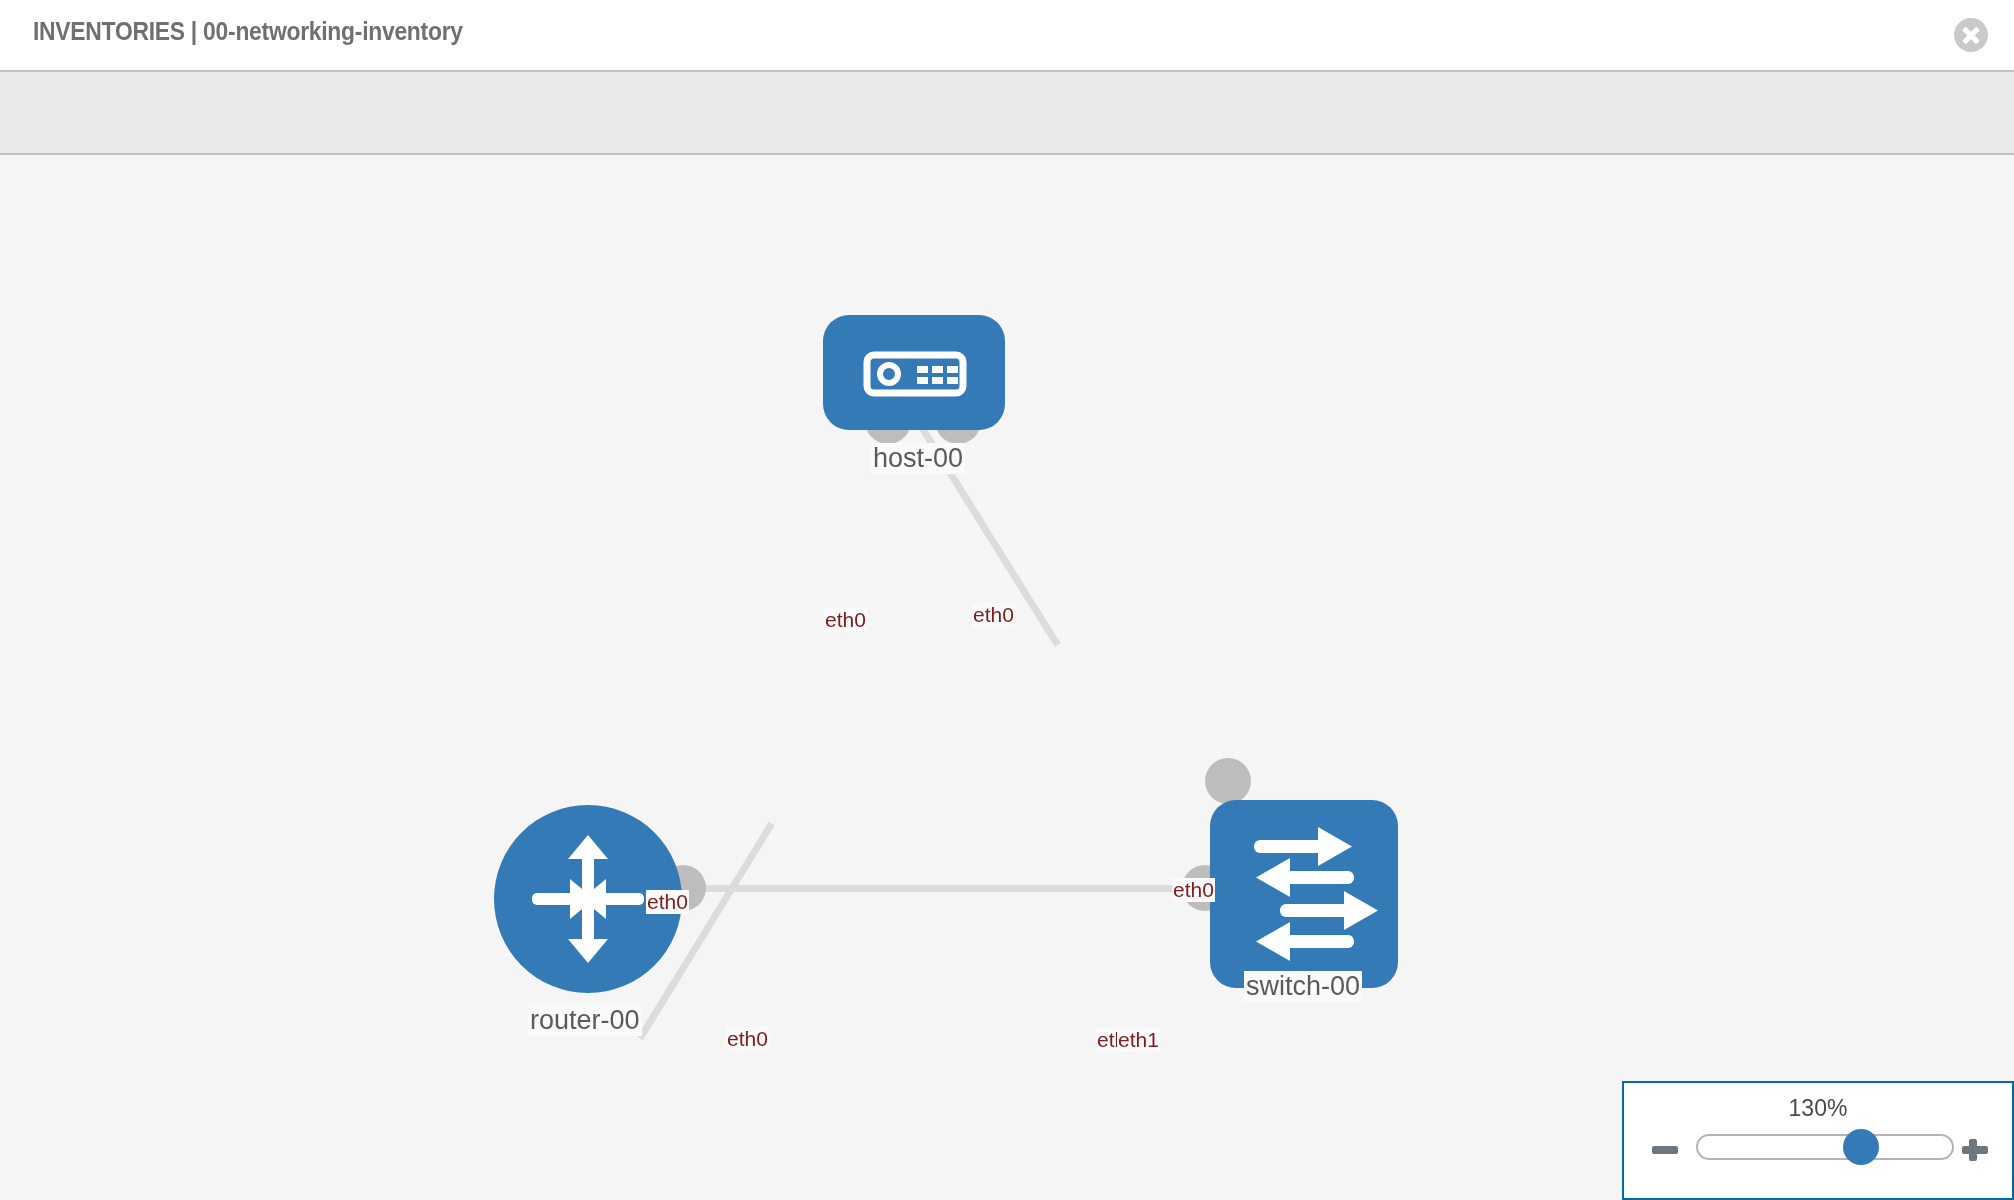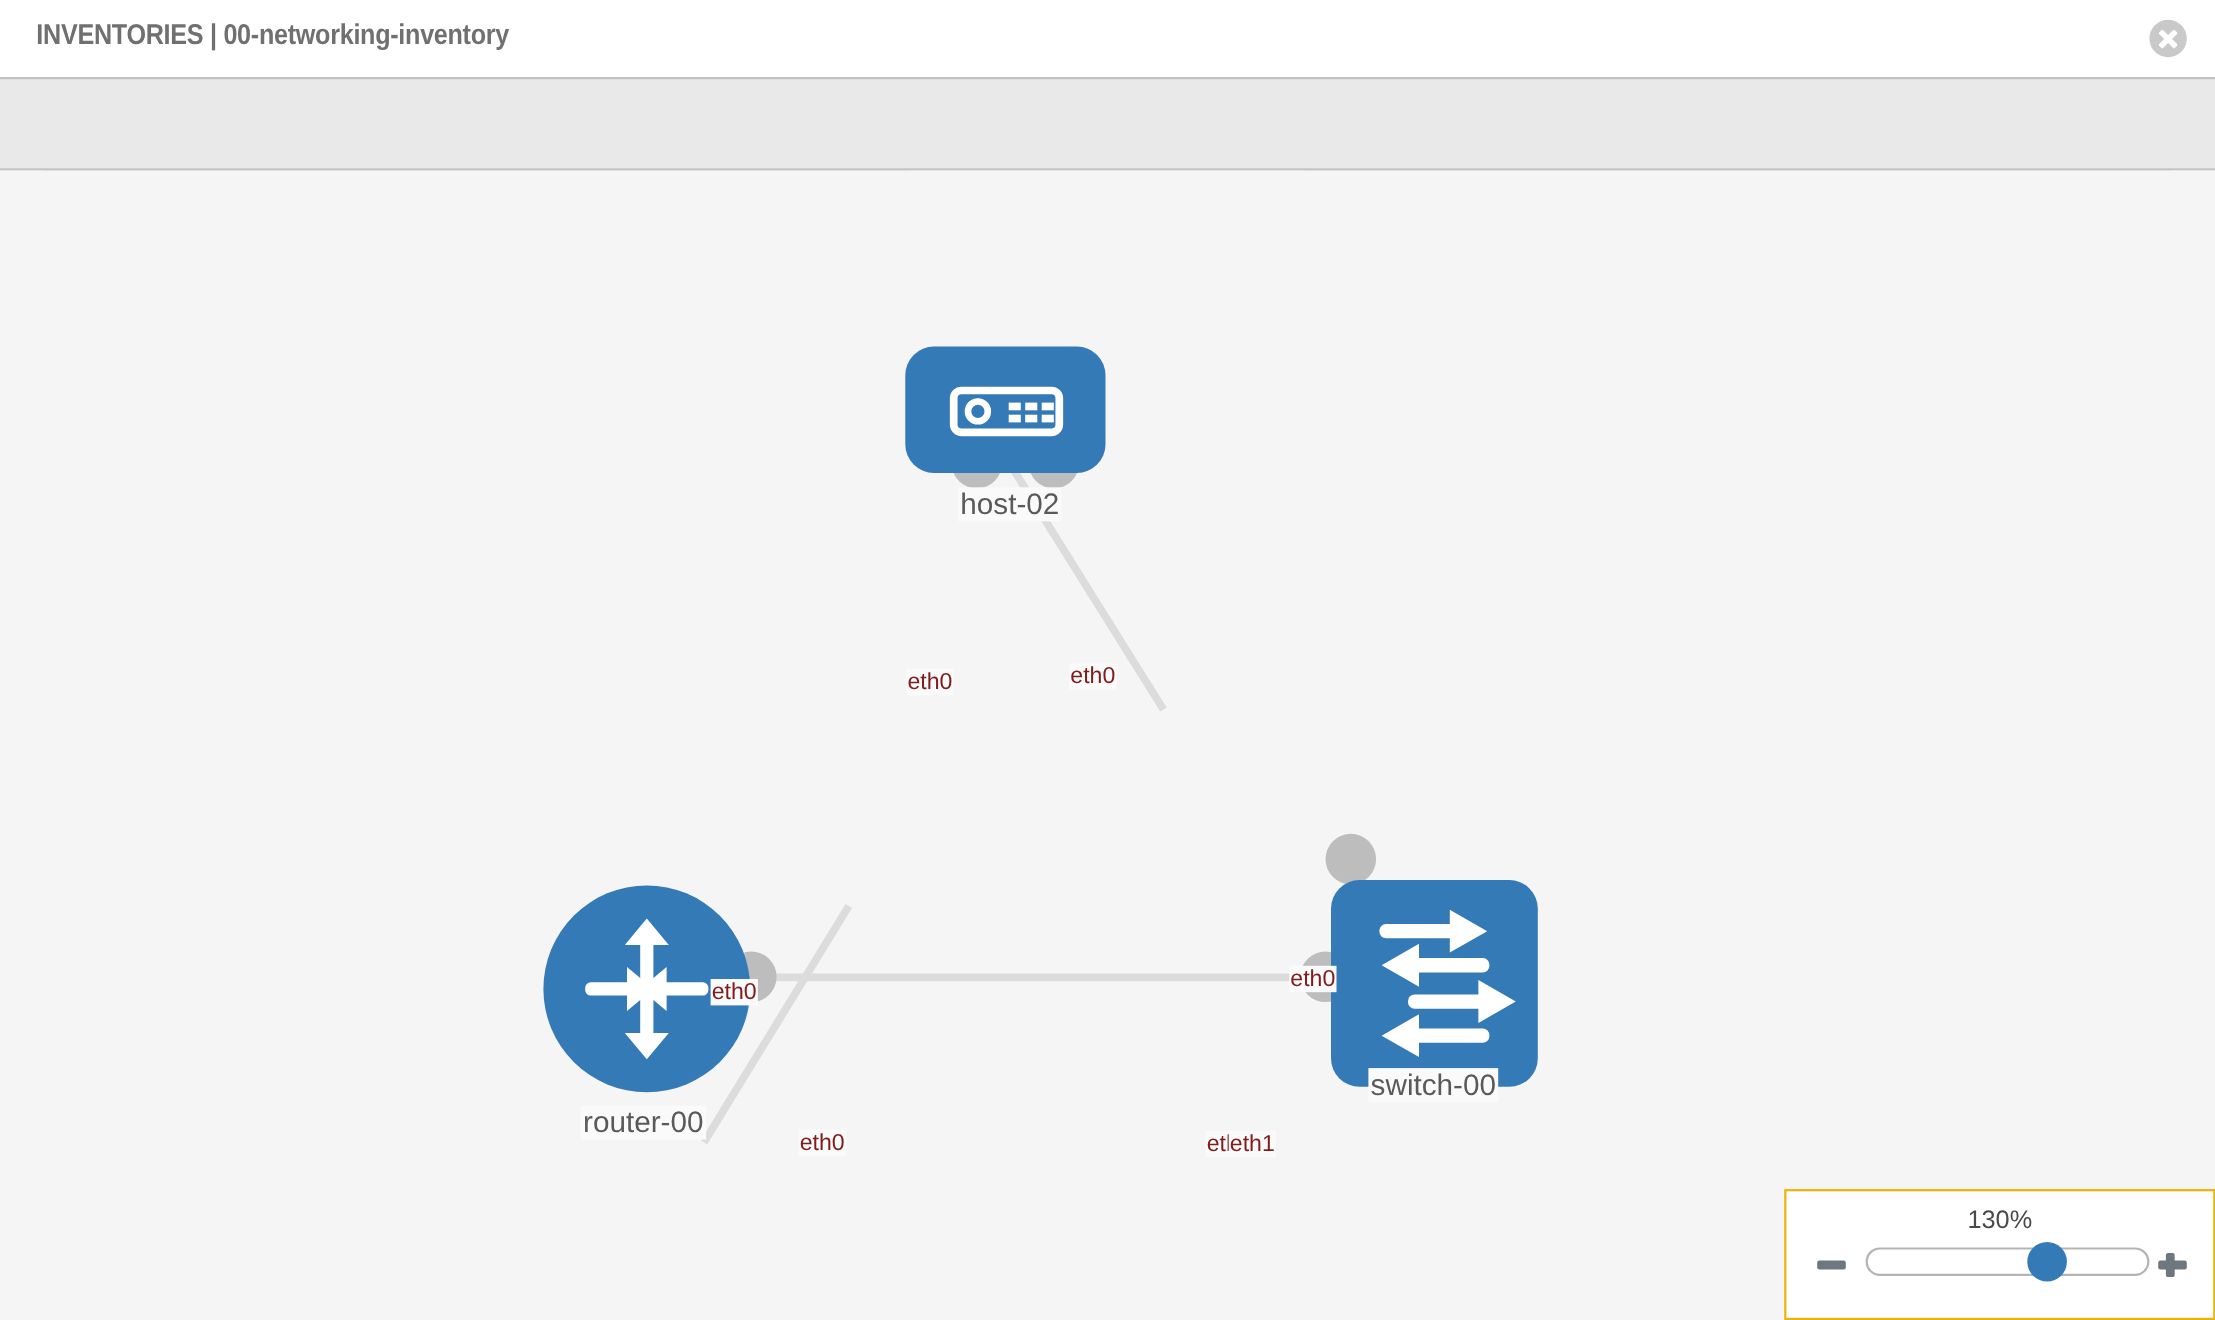--- a/index.html
+++ b/index.html
@@ -163,21 +163,21 @@
   }
 
   
   .zoom-panel {
     position: absolute;
     left: 1622px;
     top: 1081px;
     width: 392px;
     height: 119px;
     background: #ffffff;
-    border: 2px solid #eab308;
+    border: 2px solid #0369a1;
     box-sizing: border-box;
   }
   .zoom-level {
     position: absolute;
     top: 12px;
     left: 0;
     width: 100%;
     text-align: center;
     font-size: 23px;
     color: #4a4a4a;
@@ -314,21 +314,21 @@
 
         <rect x="70" y="104" width="74" height="13" rx="6"></rect>
         <path d="M168 110.5 L134 91 L134 130 Z"></path>
 
         <rect x="70" y="135" width="74" height="13" rx="6"></rect>
         <path d="M46 141.5 L80 122 L80 161 Z"></path>
       </g>
     </svg>
   </div>
 
-  <div class="node-label" style="left:871px; top:288px;">host-02</div>
+  <div class="node-label" style="left:871px; top:288px;">host-00</div>
   <div class="node-label" style="left:528px; top:850px;text-align:center;">router-00</div>
   <div class="node-label" style="left:1244px; top:816px;">switch-00</div>
 
   <div class="edge-label" style="left:824px; top:453px;">eth0</div>
   <div class="edge-label" style="left:972px; top:448px;">eth0</div>
   <div class="edge-label" style="left:646px; top:735px;">eth0</div>
   <div class="edge-label" style="left:1172px; top:723px;">eth0</div>
   <div class="edge-label" style="left:726px; top:872px;">eth0</div>
   <div class="edge-label" style="left:1096px; top:873px;">eth0</div>
   <div class="edge-label" style="left:1117px; top:873px;">eth1</div>

